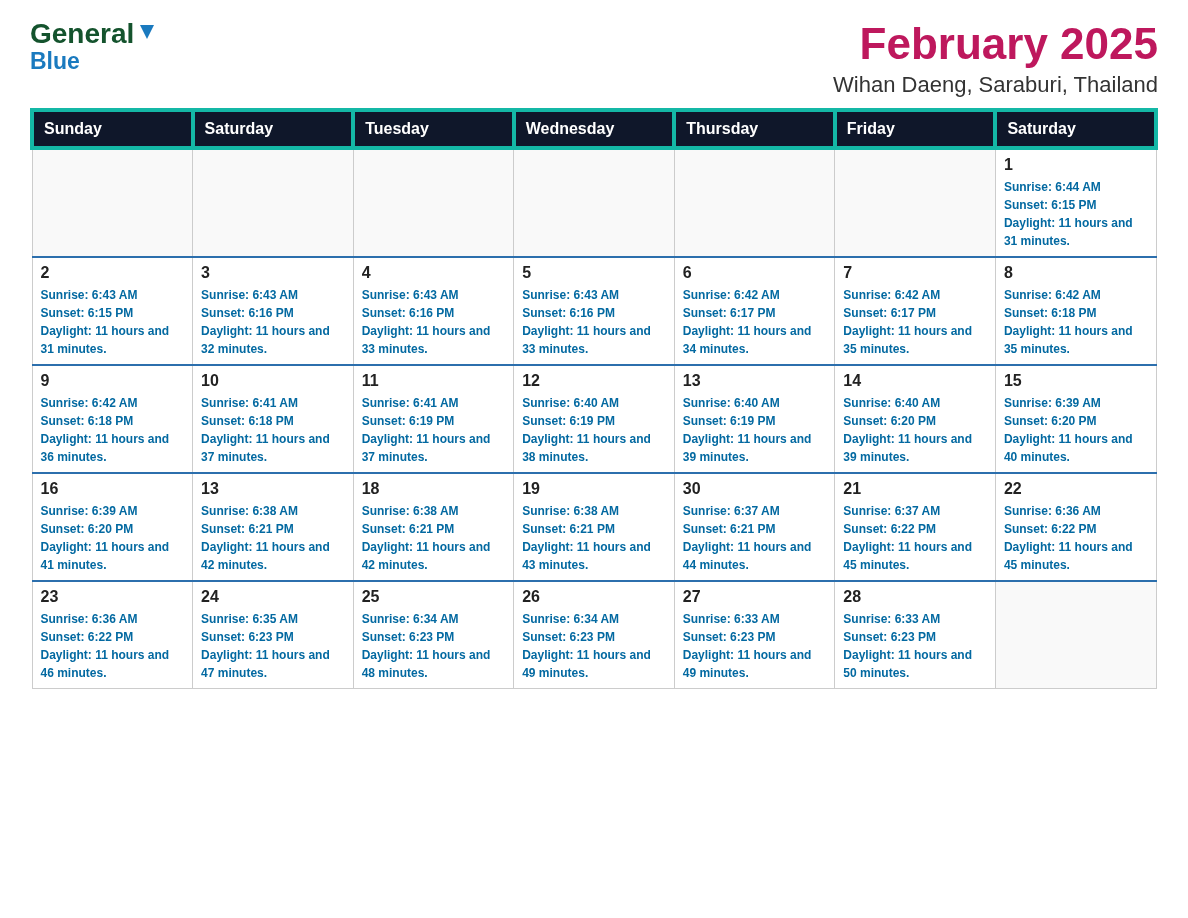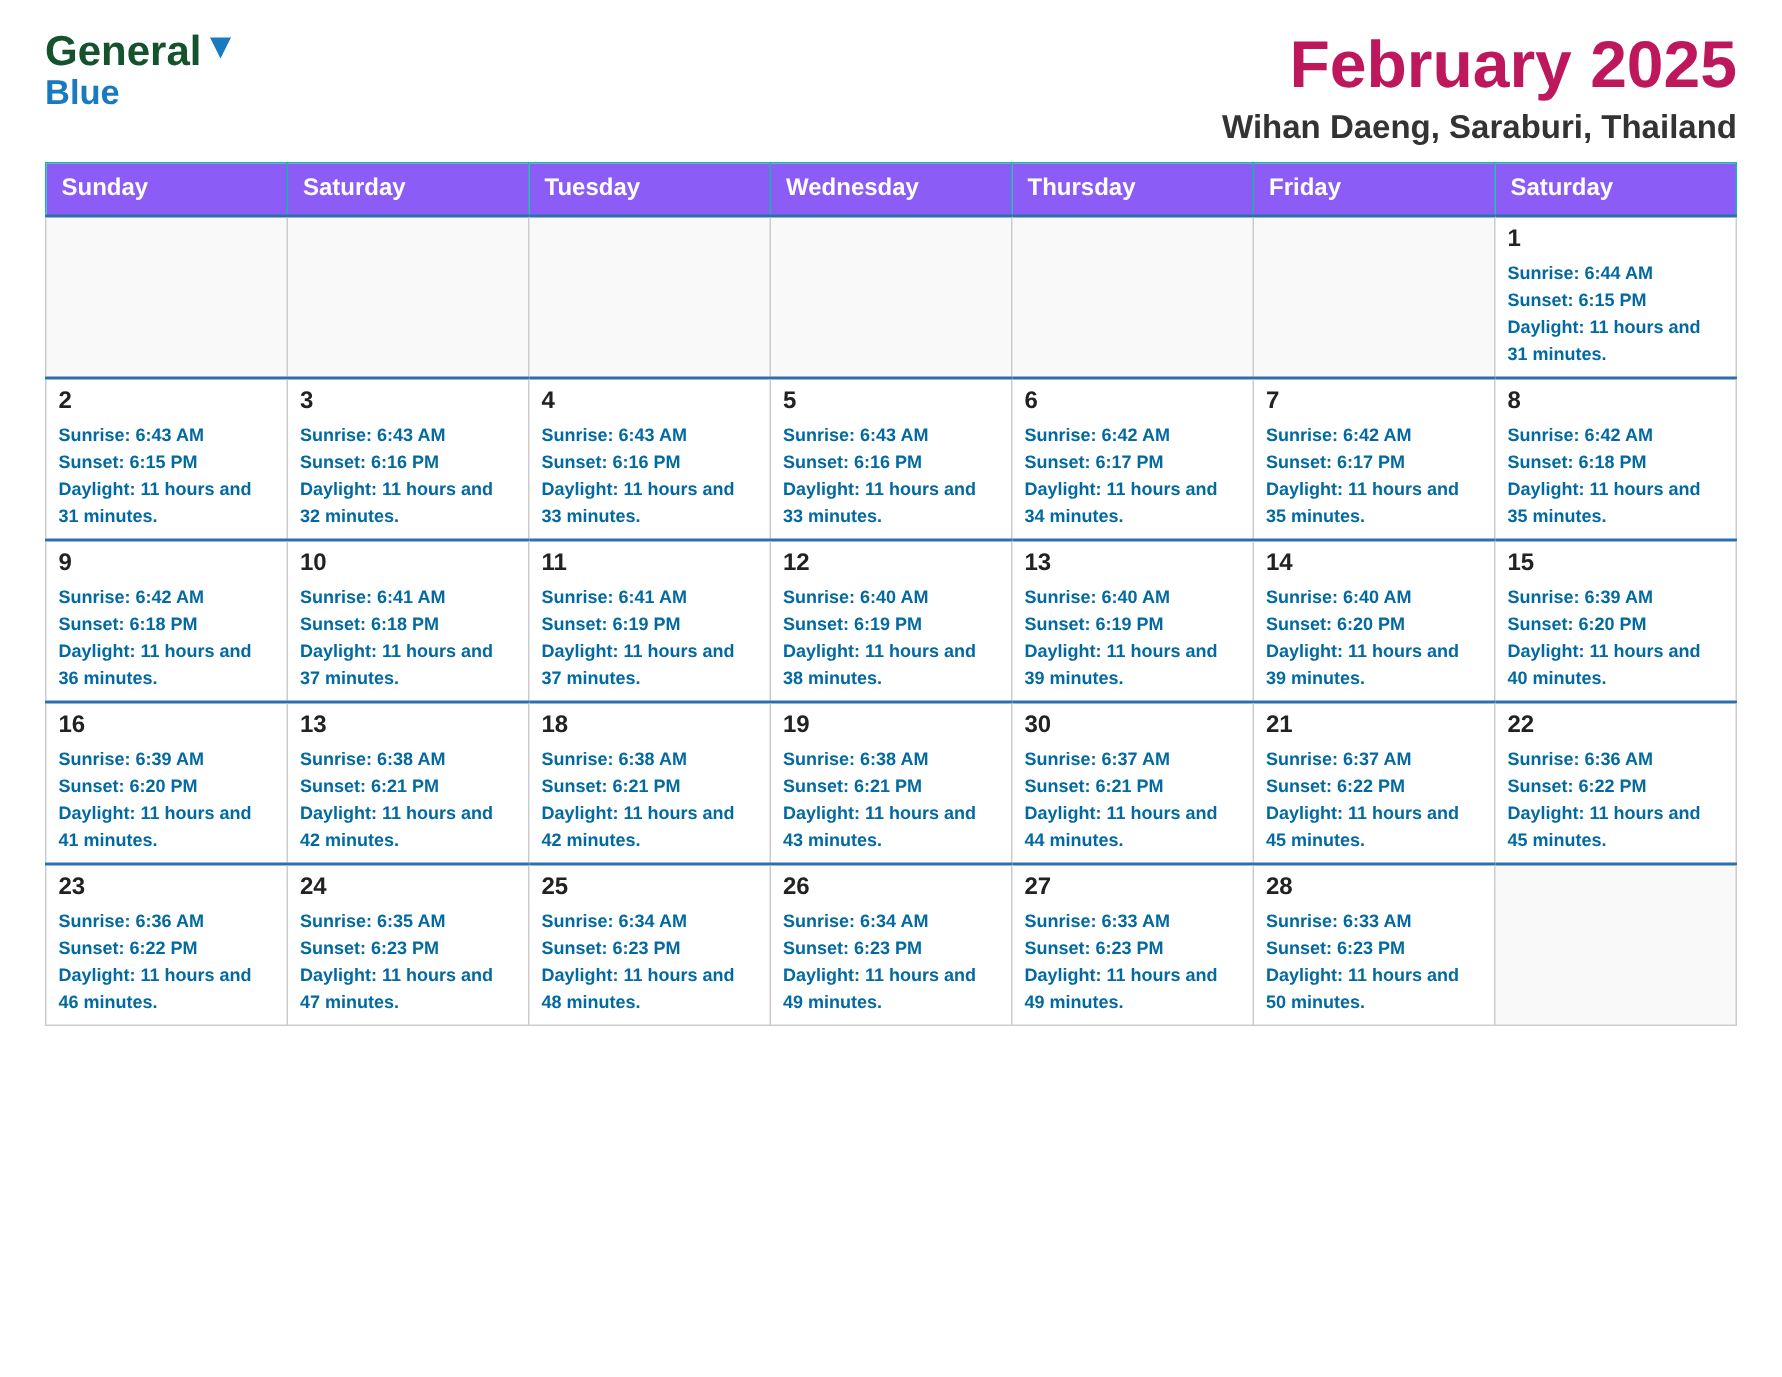--- a/index.html
+++ b/index.html
@@ -36,37 +36,37 @@
       text-align: right;
     }
     .title-block h1 {
       font-size: 44px;
       font-weight: bold;
       color: #be185d;
       line-height: 1.1;
     }
     .title-block h2 {
       font-size: 22px;
-      font-weight: bold;
+      font-weight: normal;
       color: #333;
       margin-top: 4px;
     }
     .calendar {
       width: 100%;
       border-collapse: collapse;
       margin-top: 10px;
     }
     .calendar th {
-      background: #8b5cf6;
+      background: #0f172a;
       color: #fff;
       font-size: 16px;
       font-weight: bold;
       padding: 8px 10px;
       text-align: left;
-      border: 1px solid #14b8a6;
+      border: 4px solid #14b8a6;
     }
     .calendar td {
       vertical-align: top;
       border: 1px solid #ccc;
       padding: 6px 8px;
       width: calc(100% / 7);
       min-height: 100px;
     }
     .calendar tr td {
       border-top: 2px solid #2c6fad;

